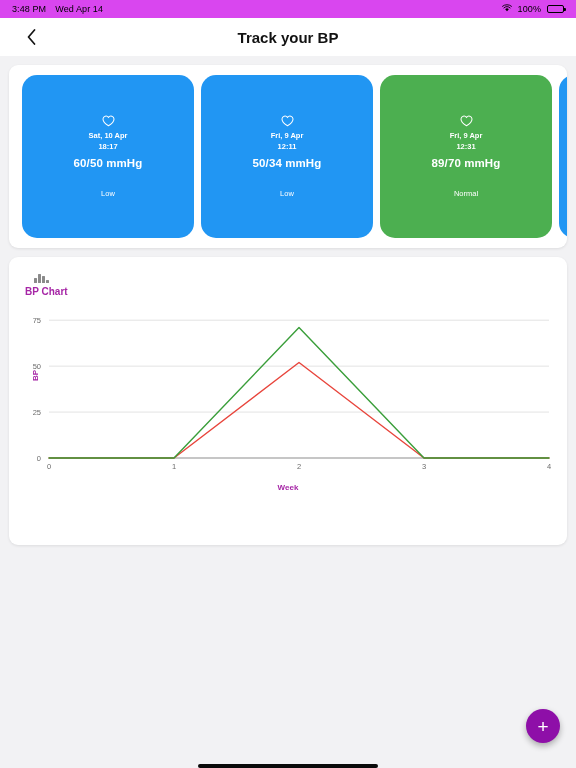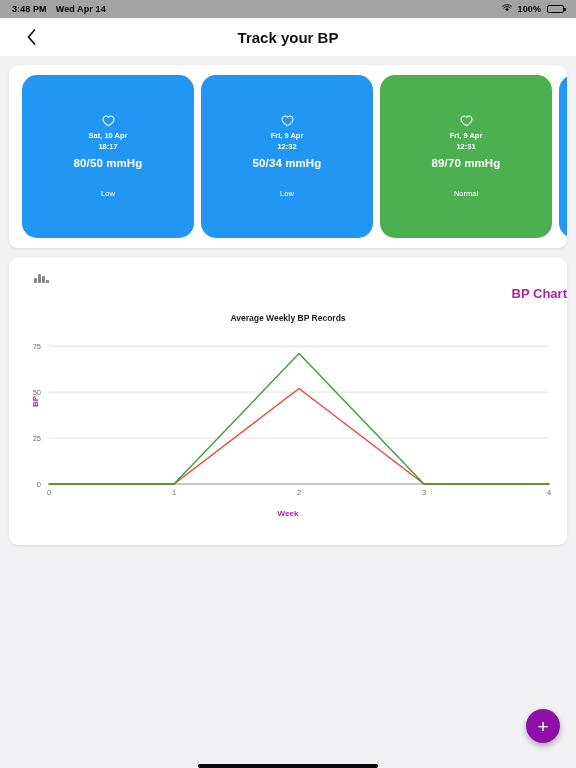--- a/index.html
+++ b/index.html
@@ -10,24 +10,24 @@
     overflow: hidden;
   }
 
   
   .status-bar {
     height: 18px;
     display: flex;
     align-items: center;
     justify-content: space-between;
     padding: 0 12px;
-    background: #a3a3a3;
+    background: #d946ef;
     font-size: 9px;
     color: #000;
-    font-weight: 700;
+    font-weight: 400;
     letter-spacing: 0.1px;
   }
   .status-left { display: flex; align-items: center; gap: 9px; }
   .status-right { display: flex; align-items: center; gap: 6px; }
   .wifi-glyph { font-size: 9px; line-height: 1; }
   .battery {
     width: 17px; height: 8px;
     border: 1px solid #000;
     border-radius: 2px;
     position: relative;
@@ -120,25 +120,24 @@
   .chart-panel { padding: 12px 0 18px 0; height: 288px; position: relative; }
 
   .chart-header { padding-left: 16px; }
   .chart-header-icon { height: 14px; display: flex; align-items: flex-end; gap: 1.5px; margin-left: 9px; }
   .chart-header-icon i { display: block; width: 2.5px; background: #8a8a8a; border-radius: 0.5px; }
   .chart-header-icon i:nth-child(1) { height: 5px; }
   .chart-header-icon i:nth-child(2) { height: 9px; }
   .chart-header-icon i:nth-child(3) { height: 7px; }
   .chart-header-icon i:nth-child(4) { height: 3px; }
   .chart-header-label {
-    font-size: 13px;
+    font-size: 10px;
     font-weight: 700;
     color: #a626a6;
     margin-top: 3px;
-    text-align: right;
   }
 
   .legend {
     display: flex;
     justify-content: center;
     gap: 12px;
     margin-top: 11px;
   }
   .legend-item { display: flex; align-items: center; gap: 3px; cursor: pointer; }
   .legend-dot { width: 7px; height: 7px; border-radius: 50%; }
@@ -232,32 +231,32 @@
     <div class="carousel">
 
       <div class="bp-card low">
         <span class="heart-icon">
           <svg width="13" height="12" viewBox="0 0 14 13" aria-hidden="true">
             <path d="M7 11.6 C7 11.6 1 8 1 4.3 A3.3 3.3 0 0 1 7 2.6 A3.3 3.3 0 0 1 13 4.3 C13 8 7 11.6 7 11.6 Z" fill="none" stroke="#ffffff" stroke-width="1.1"></path>
           </svg>
         </span>
         <div class="card-date">Sat, 10 Apr</div>
         <div class="card-time">18:17</div>
-        <div class="card-value">80/50 mmHg</div>
+        <div class="card-value">60/50 mmHg</div>
         <div class="card-status">Low</div>
       </div>
 
       <div class="bp-card low">
         <span class="heart-icon">
           <svg width="13" height="12" viewBox="0 0 14 13" aria-hidden="true">
             <path d="M7 11.6 C7 11.6 1 8 1 4.3 A3.3 3.3 0 0 1 7 2.6 A3.3 3.3 0 0 1 13 4.3 C13 8 7 11.6 7 11.6 Z" fill="none" stroke="#ffffff" stroke-width="1.1"></path>
           </svg>
         </span>
         <div class="card-date">Fri, 9 Apr</div>
-        <div class="card-time">12:32</div>
+        <div class="card-time">12:11</div>
         <div class="card-value">50/34 mmHg</div>
         <div class="card-status">Low</div>
       </div>
 
       <div class="bp-card normal">
         <span class="heart-icon">
           <svg width="13" height="12" viewBox="0 0 14 13" aria-hidden="true">
             <path d="M7 11.6 C7 11.6 1 8 1 4.3 A3.3 3.3 0 0 1 7 2.6 A3.3 3.3 0 0 1 13 4.3 C13 8 7 11.6 7 11.6 Z" fill="none" stroke="#ffffff" stroke-width="1.1"></path>
           </svg>
         </span>
@@ -278,21 +277,20 @@
       <span class="chart-header-icon">
         <i></i>
           <i></i>
           <i></i>
           <i></i>
       </span>
       <div class="chart-header-label">BP Chart</div>
     </div>
 
 
-    <div class="chart-title">Average Weekly BP Records</div>
 
     <div class="plot-wrap">
       <svg class="plot-svg" id="plot" viewBox="0 0 558 185" preserveAspectRatio="none">
           <line x1="40" y1="157" x2="540" y2="157" stroke="#8d8d8d" stroke-width="1.2"></line>
           <text x="32" y="160" text-anchor="end" font-size="7.5" fill="#6b6b6b" font-family="&quot;Liberation Sans&quot;, sans-serif">0</text>
           <line x1="40" y1="111.0625" x2="540" y2="111.0625" stroke="#e3e3e3" stroke-width="1"></line>
           <text x="32" y="114.0625" text-anchor="end" font-size="7.5" fill="#6b6b6b" font-family="&quot;Liberation Sans&quot;, sans-serif">25</text>
           <line x1="40" y1="65.125" x2="540" y2="65.125" stroke="#e3e3e3" stroke-width="1"></line>
           <text x="32" y="68.125" text-anchor="end" font-size="7.5" fill="#6b6b6b" font-family="&quot;Liberation Sans&quot;, sans-serif">50</text>
           <line x1="40" y1="19.1875" x2="540" y2="19.1875" stroke="#e3e3e3" stroke-width="1"></line>

